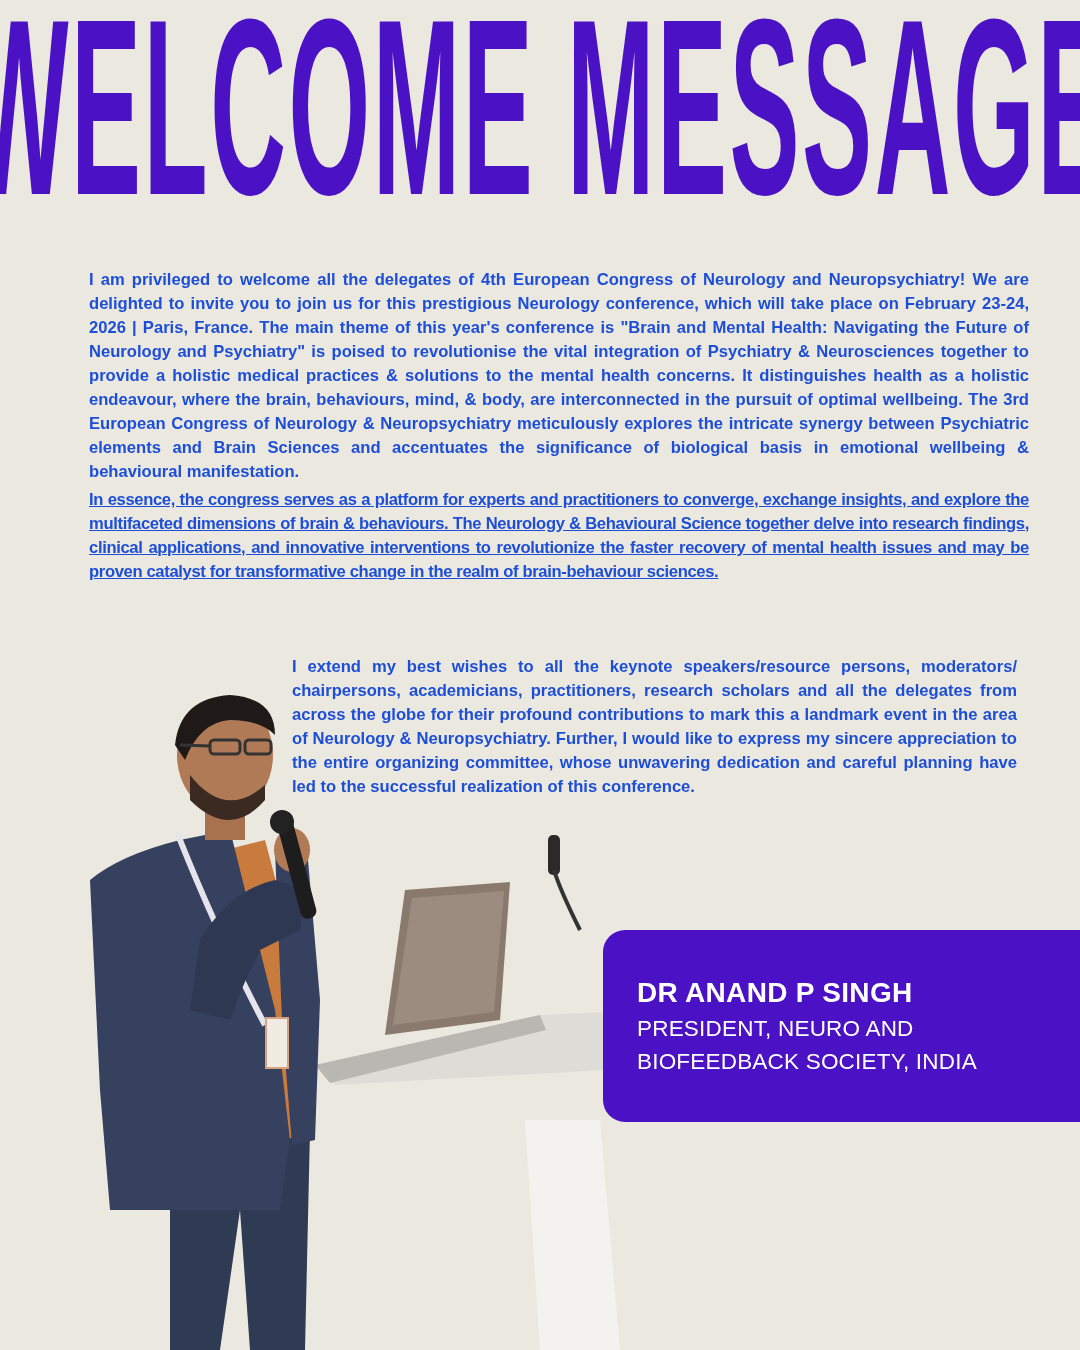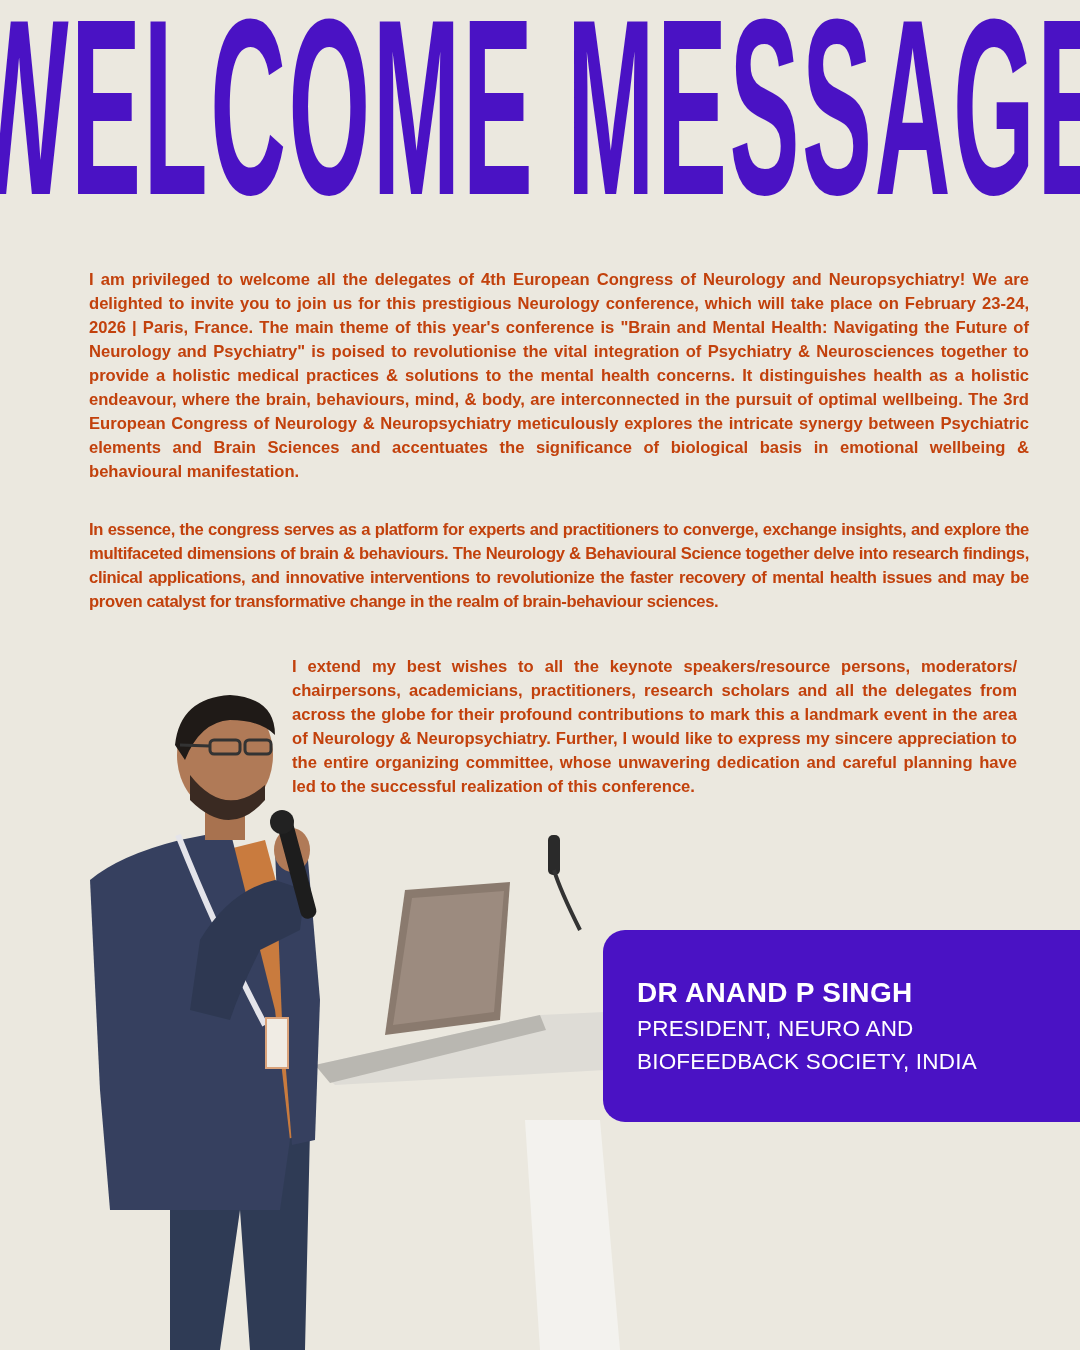--- a/index.html
+++ b/index.html
@@ -28,26 +28,26 @@
       transform: scaleX(0.42);
       transform-origin: center;
       white-space: nowrap;
     }
     .para {
       position: absolute;
       font-family: "Liberation Sans", sans-serif;
       font-weight: 700;
       font-size: 16.6px;
       line-height: 24px;
-      color: #c2410c;
+      color: #1d4ed8;
       text-align: justify;
       text-align-last: left;
     }
     .p1 { left: 89px; top: 268px; width: 940px; }
-    .p2 { left: 89px; top: 518px; width: 940px; letter-spacing: -0.35px; }
+    .p2 { left: 89px; top: 488px; width: 940px; letter-spacing: -0.35px; text-decoration: underline; }
     .p3 { left: 292px; top: 655px; width: 725px; }
 
     .photo {
       position: absolute;
       left: 60px; top: 690px;
       width: 560px; height: 660px;
     }
     .card {
       position: absolute;
       left: 603px; top: 930px;

